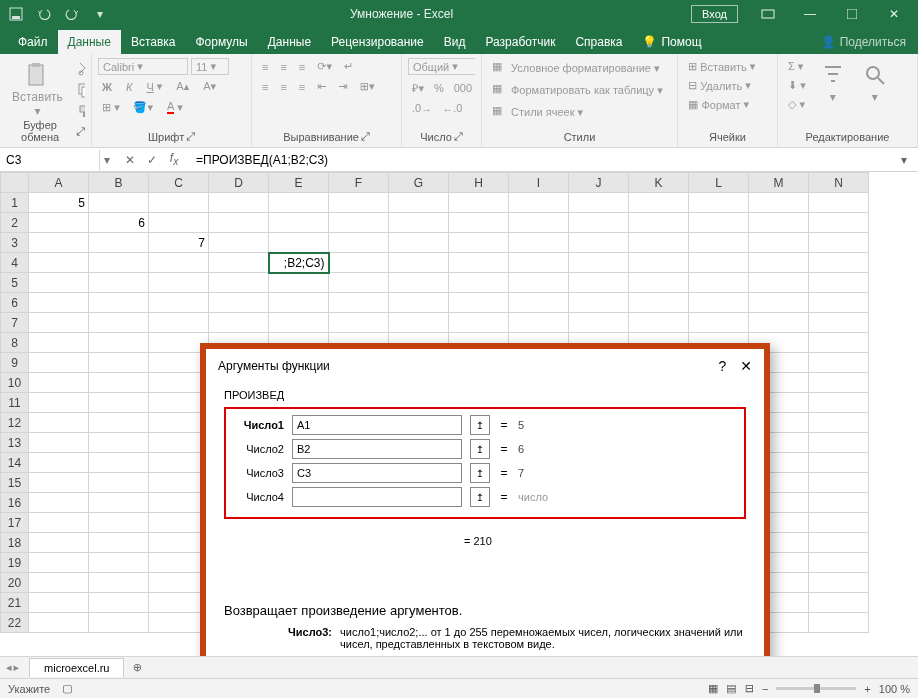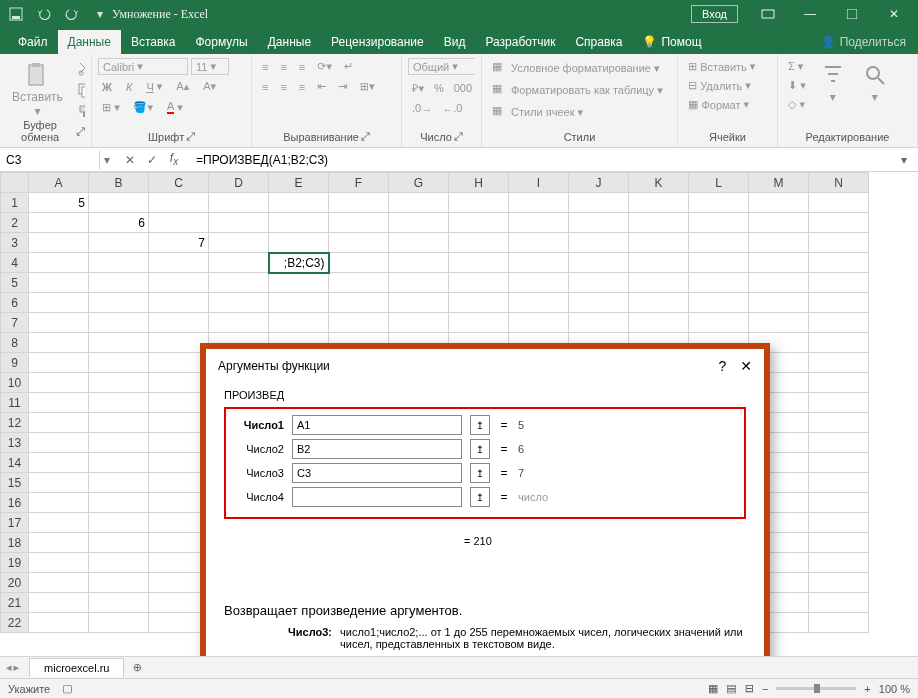--- a/index.html
+++ b/index.html
@@ -2,21 +2,21 @@
 <html><head>
 <meta charset="utf-8">
 <style>
 * { margin: 0; padding: 0; box-sizing: border-box; font-family: "Segoe UI", Tahoma, sans-serif; }
 body { background: #fff; width: 918px; height: 698px; overflow: hidden; font-size: 12px; }
 
 
 .titlebar { background: #217346; height: 28px; display: flex; align-items: center; color: #fff; padding: 0 4px; }
 .titlebar-left { display: flex; gap: 4px; align-items: center; }
 .titlebar-left .tb-btn { width: 24px; height: 22px; display: flex; align-items: center; justify-content: center; opacity: 0.8; }
-.titlebar-center { flex: 1; font-size: 12px; opacity: 0.9; font-family: Liberation Serif, serif; }
+.titlebar-center { flex: 1; text-align: center; font-size: 12px; opacity: 0.9; }
 .titlebar-right { display: flex; gap: 2px; align-items: center; }
 .login-btn { border: 1px solid rgba(255,255,255,0.6); padding: 2px 10px; font-size: 11px; margin-right: 8px; }
 .win-btn { width: 40px; height: 28px; display: flex; align-items: center; justify-content: center; font-size: 12px; opacity: 0.9; }
 
 
 .tabstrip { background: #217346; height: 26px; display: flex; align-items: flex-end; padding-left: 8px; }
 .tab { padding: 5px 10px; color: #fff; font-size: 12px; cursor: pointer; }
 .tab.active { background: #f3f3f3; color: #217346; }
 .tab-help { display: flex; align-items: center; gap: 4px; }
 .share-tab { margin-left: auto; padding-right: 12px; opacity: 0.7; }

